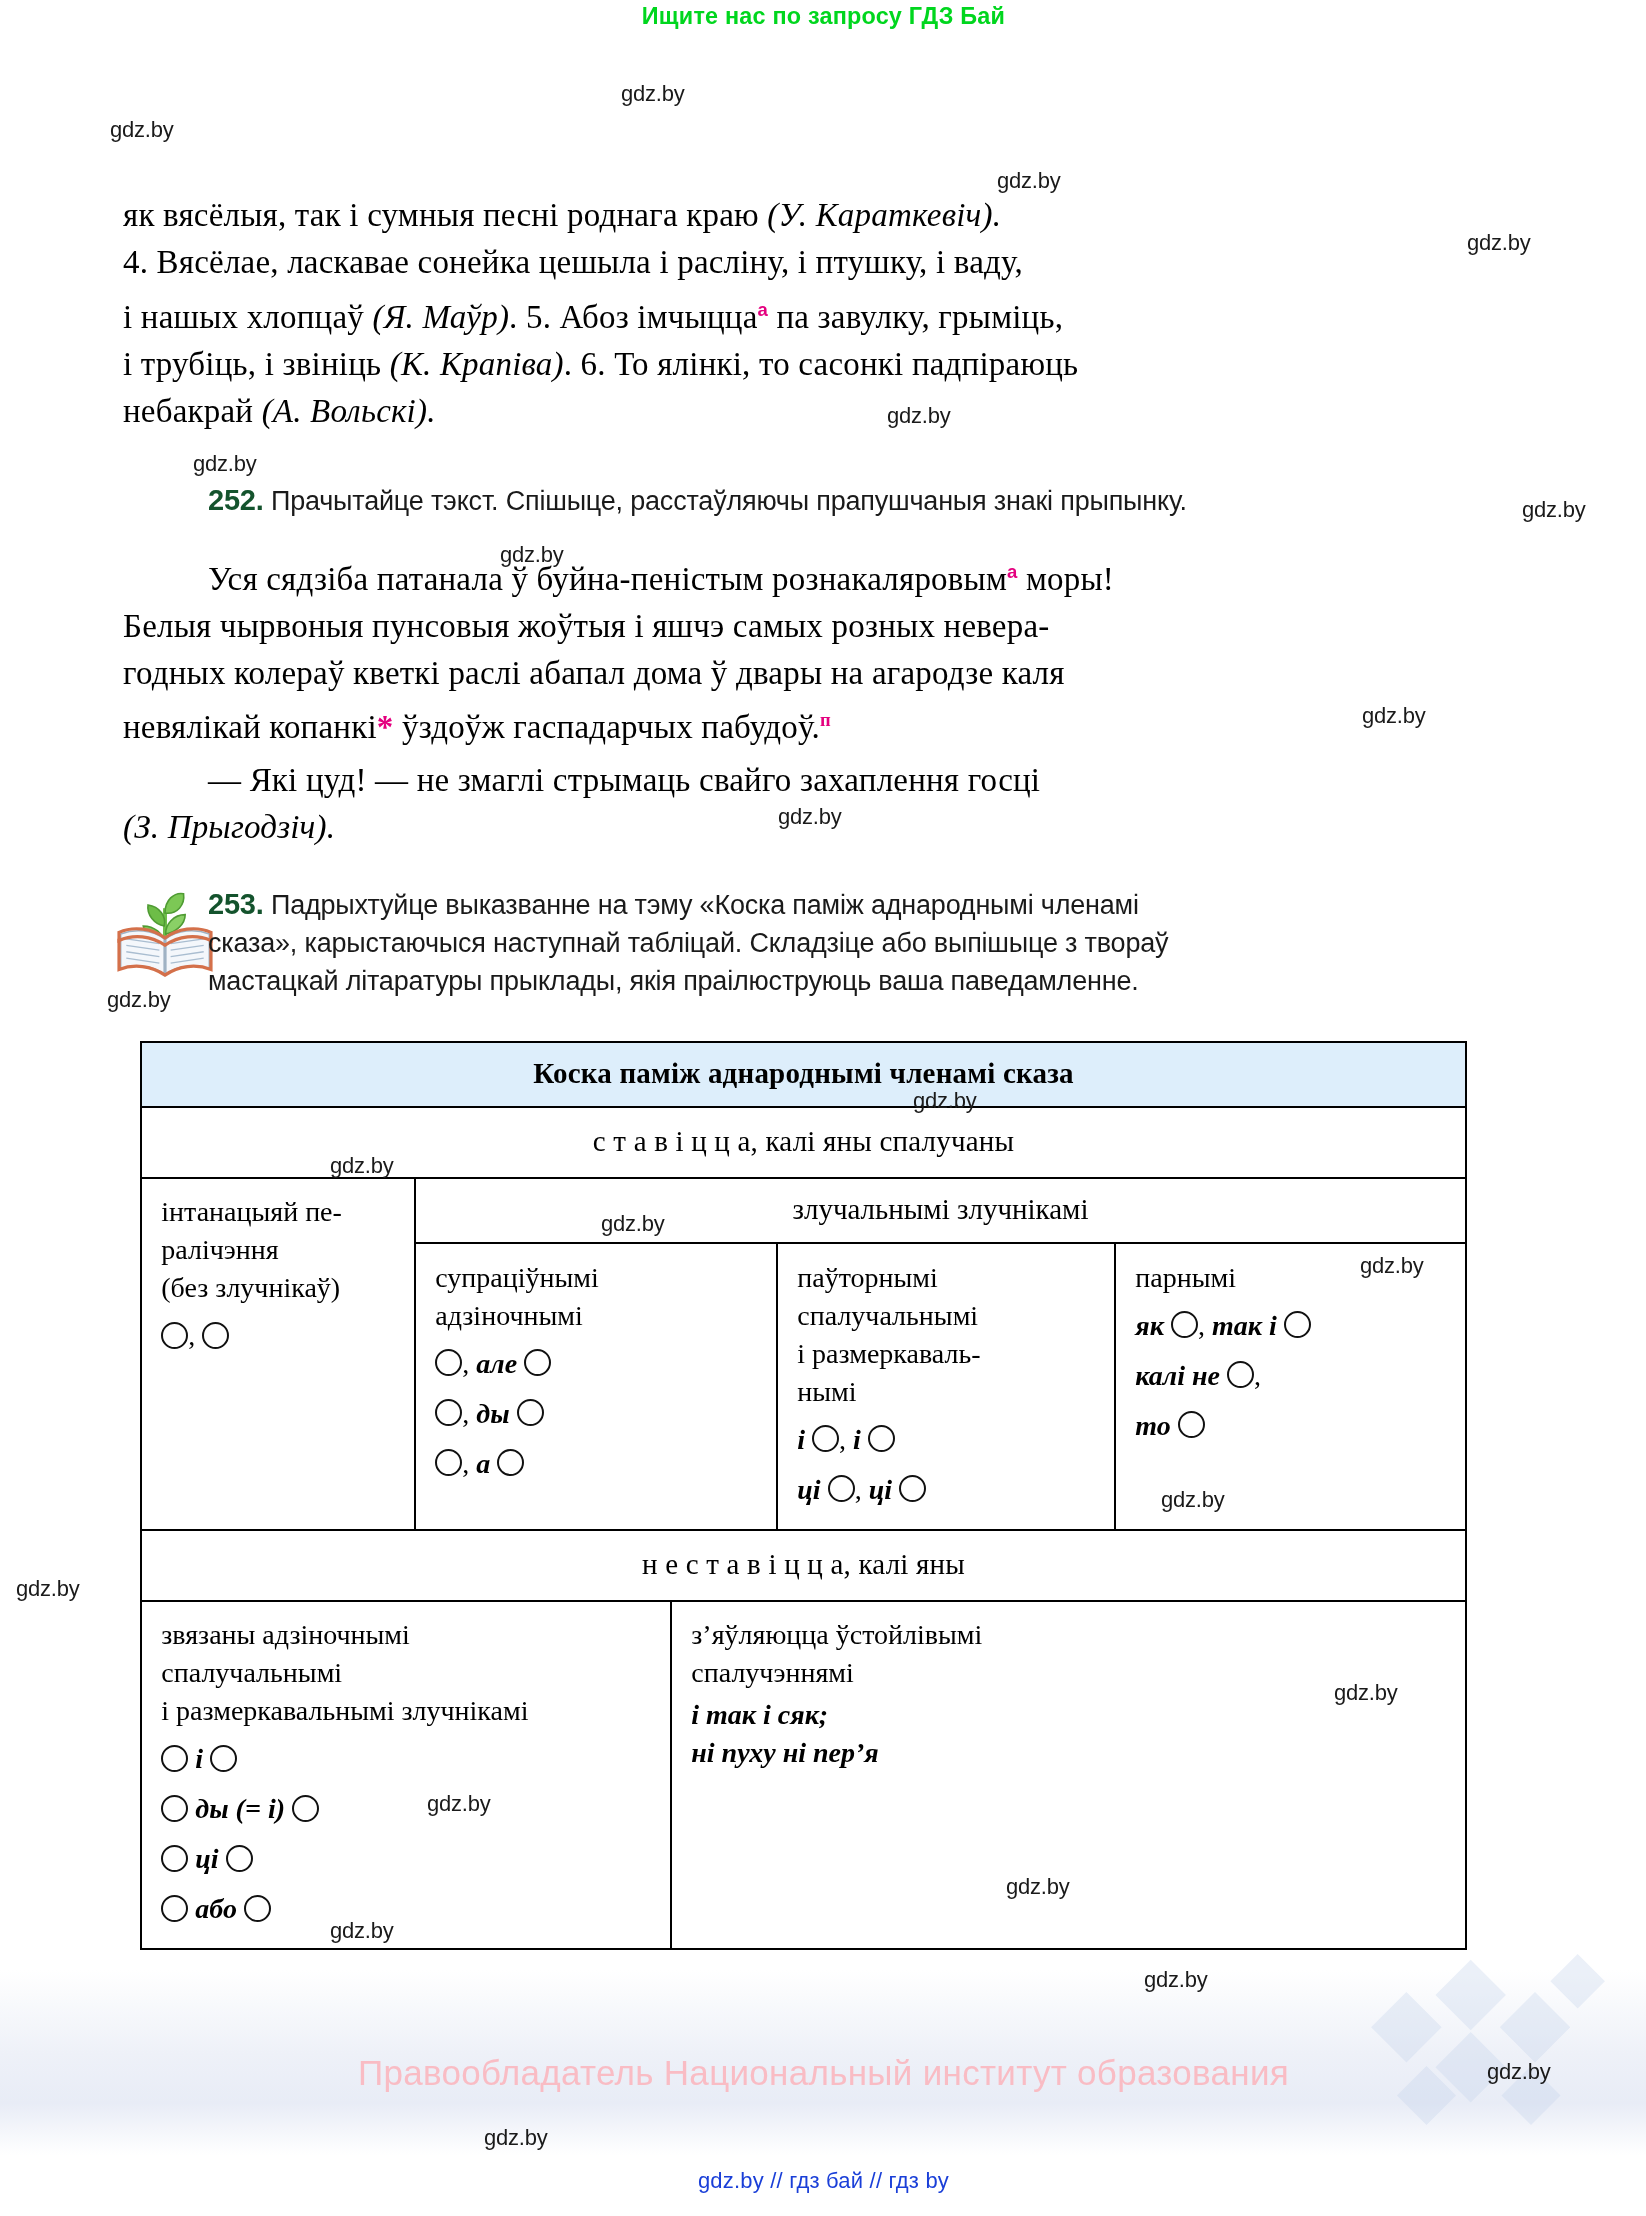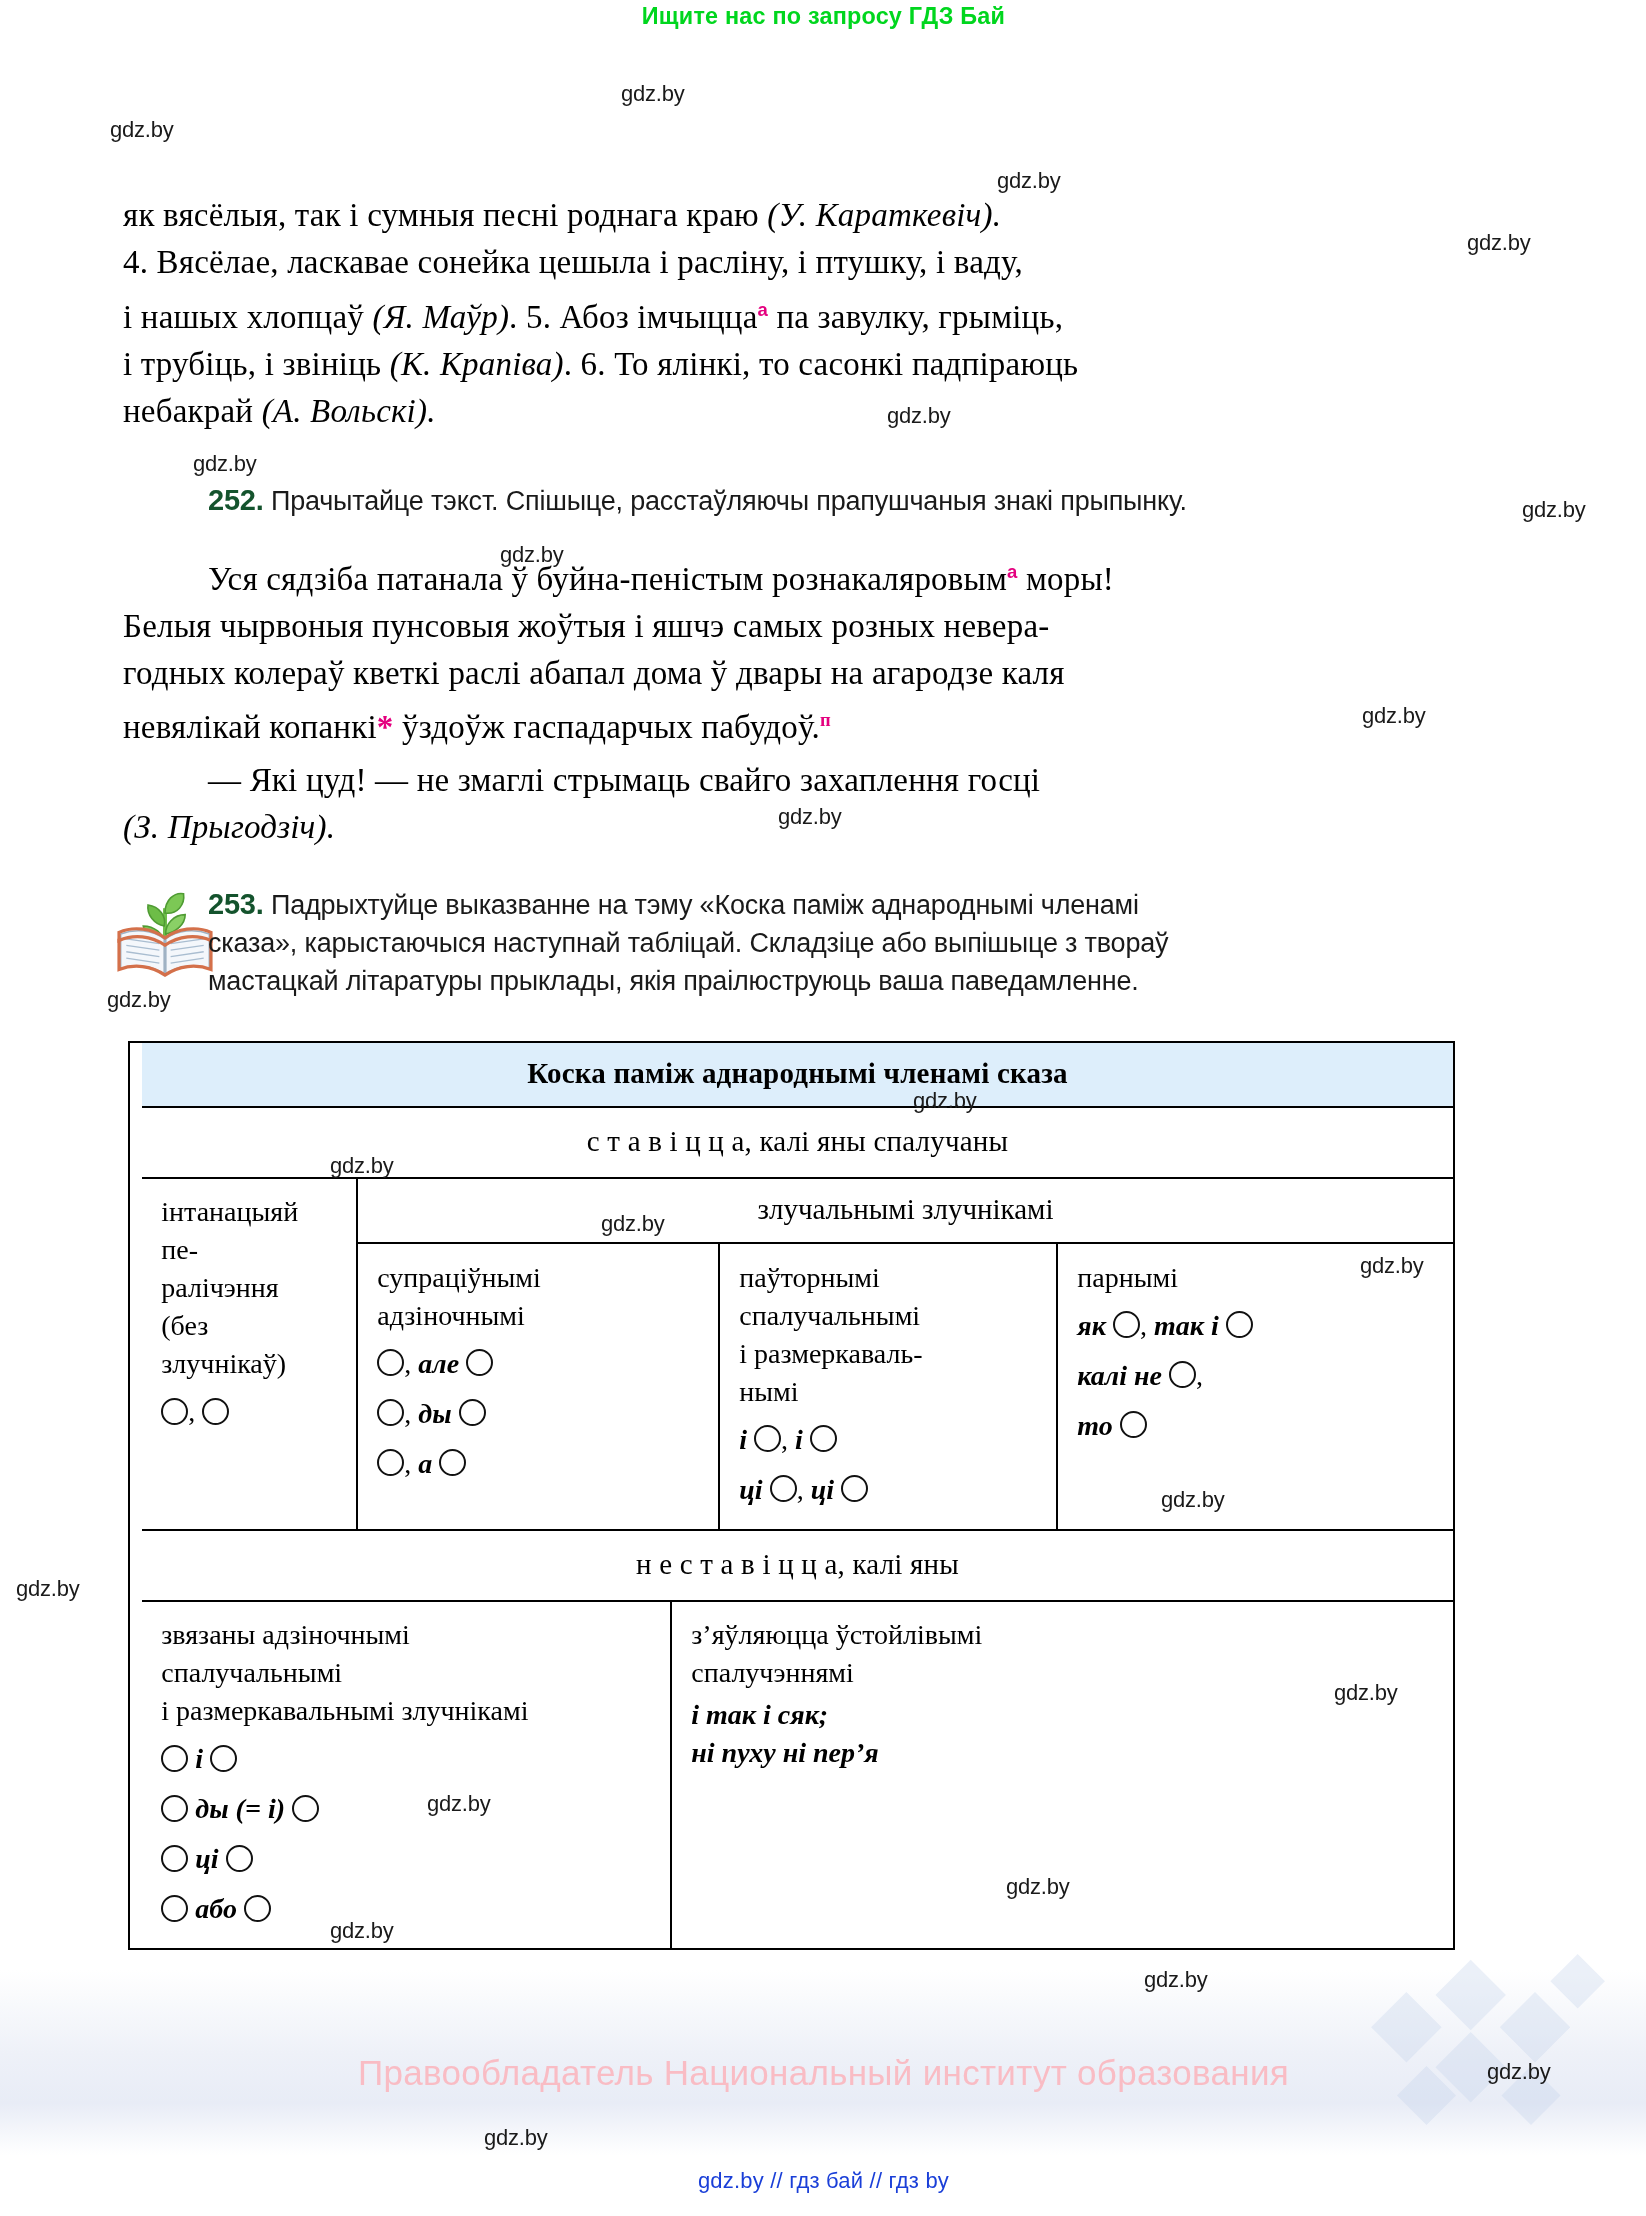--- a/index.html
+++ b/index.html
@@ -80,27 +80,26 @@
     font-family: "Liberation Sans", sans-serif;
     font-size: 27px;
     line-height: 38px;
     color: #1a1a1a;
     letter-spacing: -0.2px;
   }
 
   
   .tbl {
     position: absolute;
-    left: 128px;
+    left: 140px;
     top: 1041px;
     width: 1327px;
     border: 2.4px solid #000;
     box-sizing: border-box;
     background: #fff;
-    padding-left: 12px;
   }
   .tbl .rowline { border-bottom: 2.4px solid #000; }
   .tbl-title {
     background: #ddeefb;
     text-align: center;
     font-size: 29px;
     font-weight: bold;
     font-family: "Liberation Serif", serif;
     padding: 13.7px 0 16px;
     letter-spacing: 0.2px;
@@ -116,21 +115,21 @@
   .row-flex { display: flex; }
   .cell {
     padding: 14.5px 16px 17.7px 19.3px;
     font-size: 28px;
     line-height: 38px;
     font-family: "Liberation Serif", serif;
     box-sizing: border-box;
   }
   .vline { border-right: 2.4px solid #000; }
 
-  .col-a { width: 216px; }
+  .col-a { width: 274px; }
   .col-head {
     flex: 1;
     display: flex;
     flex-direction: column;
   }
   .col-head-title {
     text-align: center;
     font-size: 29px;
     font-family: "Liberation Serif", serif;
     padding: 14.5px 0 16px;

